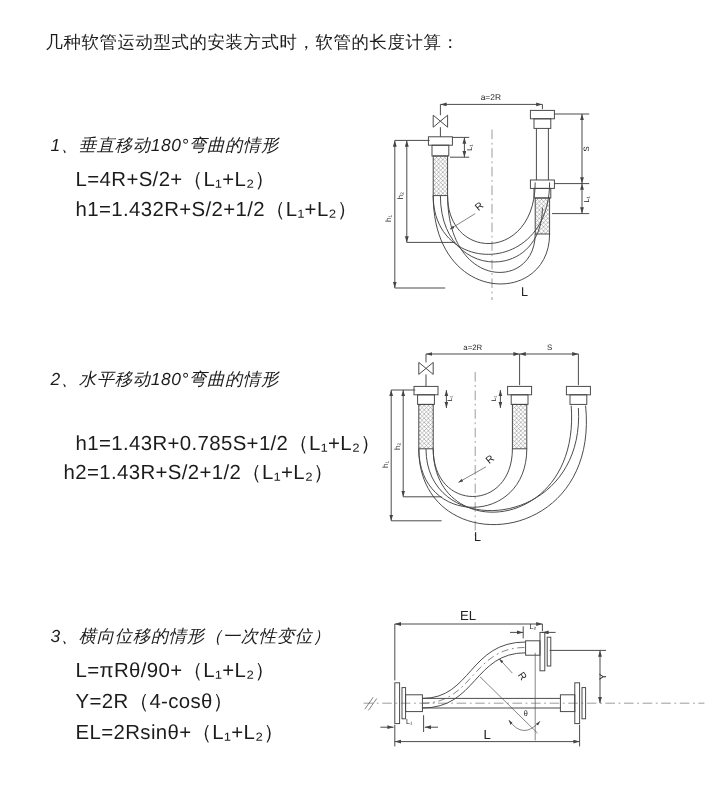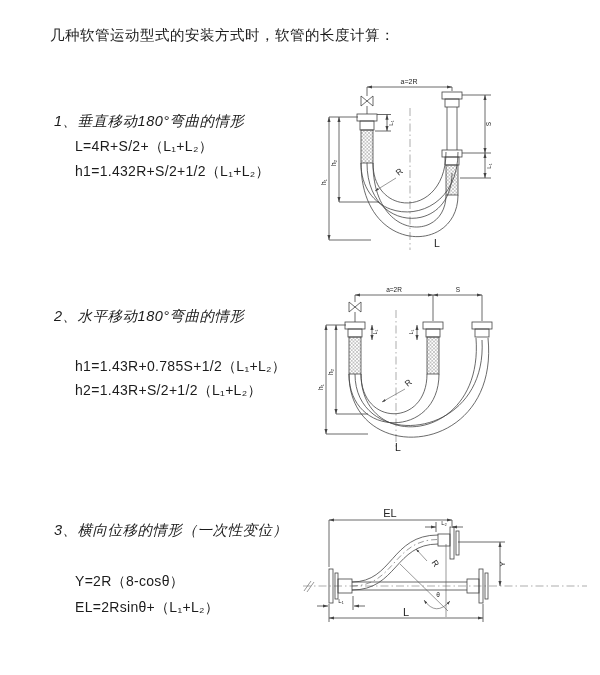--- a/index.html
+++ b/index.html
@@ -1,21 +1,21 @@
 <!DOCTYPE html>
 <html><head>
 <meta charset="utf-8">
 <style>
   html,body{margin:0;padding:0;background:#ffffff;}
   .page{position:relative;width:600px;height:675px;background:#ffffff;overflow:hidden;
         font-family:"Liberation Sans",sans-serif;color:#1c1c1c;}
-  .abs{position:absolute;white-space:pre;margin-left:12px;}
+  .abs{position:absolute;white-space:pre;}
   .title{font-size:14.5px;letter-spacing:.5px;}
   .heading{font-size:14.5px;letter-spacing:.5px;font-style:italic;}
-  .formula{font-size:14px;letter-spacing:.3px;}
+  .formula{font-size:17px;letter-spacing:.3px;}
   svg{position:absolute;overflow:visible;}
   svg text{font-family:"Liberation Sans",sans-serif;fill:#222;stroke:none;}
   .ln{stroke:#444;stroke-width:.8;fill:none;}
   .thin{stroke:#555;stroke-width:.6;fill:none;}
   .cl{stroke:#777;stroke-width:.6;fill:none;stroke-dasharray:8 3 1.5 3;}
   .hz{fill:url(#p1);stroke:#444;stroke-width:.8;}
   .hz2{fill:url(#p2);stroke:#444;stroke-width:.8;}
 </style>
 </head>
 <body>
@@ -23,24 +23,25 @@
 <div class="page">
 
   <div class="abs title" style="left:38px;top:26px">几种软管运动型式的安装方式时，软管的长度计算：</div>
 
   <div class="abs heading" style="left:42px;top:112px">1、垂直移动180°弯曲的情形</div>
   <div class="abs formula" style="left:63px;top:138px">L=4R+S/2+（L₁+L₂）</div>
   <div class="abs formula" style="left:63px;top:163px">h1=1.432R+S/2+1/2（L₁+L₂）</div>
 
   <div class="abs heading" style="left:42px;top:307px">2、水平移动180°弯曲的情形</div>
   <div class="abs formula" style="left:63px;top:358px">h1=1.43R+0.785S+1/2（L₁+L₂）</div>
-  <div class="abs formula" style="left:63px;top:382px">h2=1.43R+S/2+1/2（L₁+L₂）</div>
+  <div class="abs formula" style="left:53px;top:382px">h2=1.43R+S/2+1/2（L₁+L₂）</div>
 
   <div class="abs heading" style="left:42px;top:521px">3、横向位移的情形（一次性变位）</div>
-  <div class="abs formula" style="left:63px;top:573px">Y=2R（8-cosθ）</div>
+  <div class="abs formula" style="left:63px;top:547px">L=πRθ/90+（L₁+L₂）</div>
+  <div class="abs formula" style="left:63px;top:573px">Y=2R（4-cosθ）</div>
   <div class="abs formula" style="left:63px;top:599px">EL=2Rsinθ+（L₁+L₂）</div>
 
   <svg style="left:313px;top:70px" width="272" height="188" viewBox="0 0 272 188">
     <defs>
       <marker id="a1e" markerWidth="8" markerHeight="5" refX="6.5" refY="2" orient="auto">
           <path d="M0,0 L6.5,2 L0,4 Z" fill="#444"></path>
         </marker>
       <marker id="a1s" markerWidth="8" markerHeight="5" refX="6.5" refY="2" orient="auto-start-reverse">
           <path d="M0,0 L6.5,2 L0,4 Z" fill="#444"></path>
         </marker>

